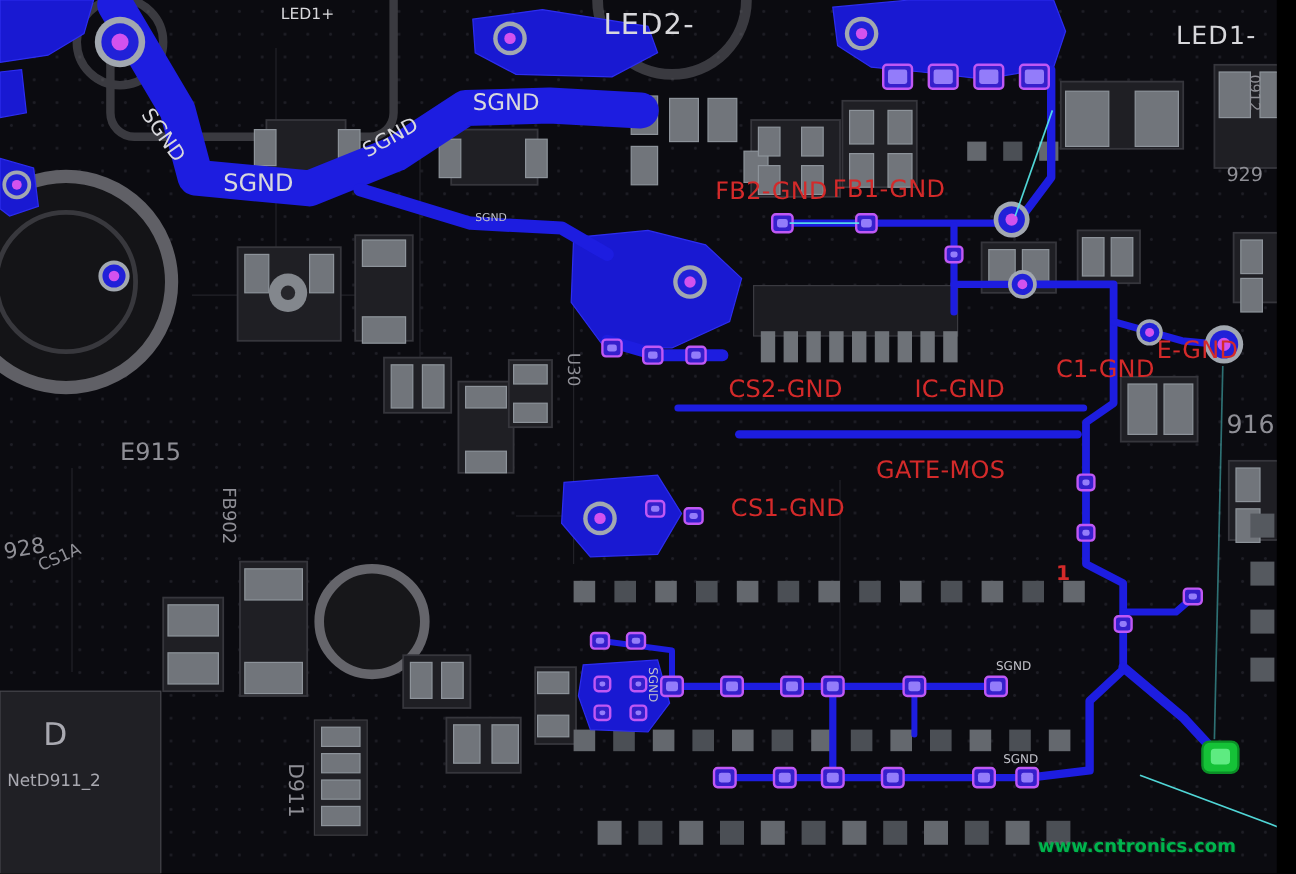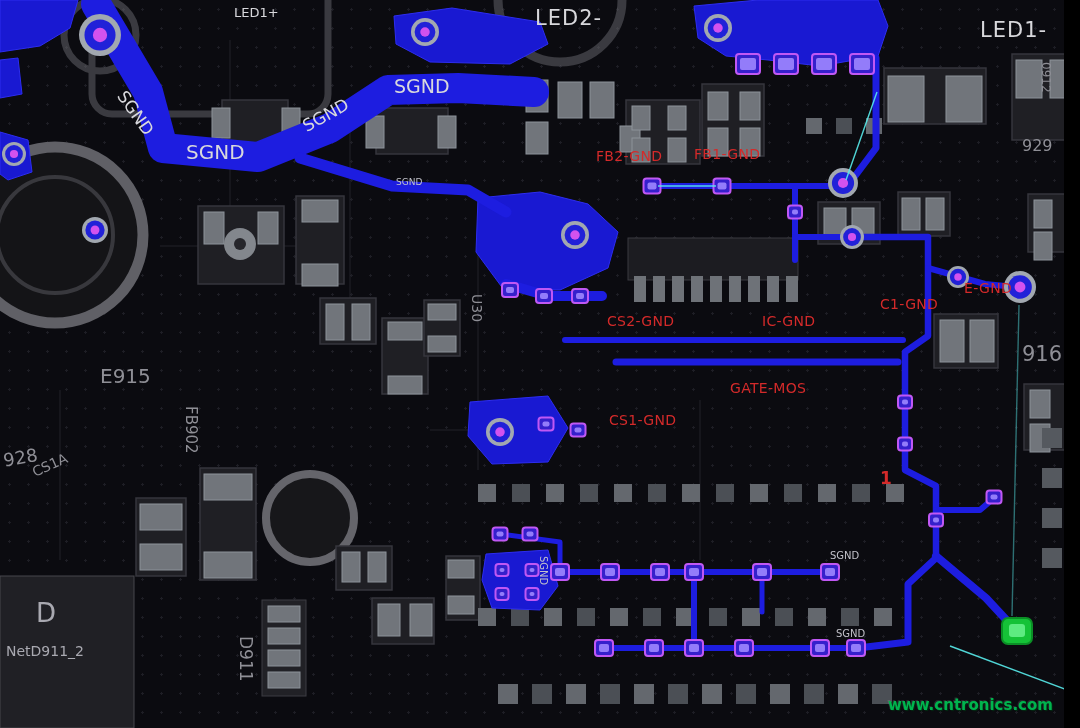--- a/index.html
+++ b/index.html
@@ -10,21 +10,21 @@
     background-size:19px 19px;
     font-family:"DejaVu Sans",sans-serif;
   }
   .board svg{position:absolute;left:0;top:0;}
   .labels{position:absolute;left:0;top:0;width:100%;height:100%;}
   .lbl{position:absolute;white-space:nowrap;line-height:1;transform-origin:left top;}
   .silk{color:#d8d8dc;}
   .silk-dim{color:#c2c2ca;}
   .ref{color:#8f8f96;}
   .ref-bright{color:#a9a9b1;}
-  .red{color:#d42a2a;font-size:14px;letter-spacing:.3px;}
+  .red{color:#d42a2a;font-size:20px;letter-spacing:.3px;}
   .wm{color:#00b44e;font-weight:bold;font-size:15px;
       text-shadow:1px 1px 1px rgba(0,45,18,.95), -1px -1px 0 rgba(255,255,255,.12);}
 </style>
 </head>
 <body>
 
 <div class="board">
 
   <svg id="pcb-svg" width="1080" height="728" viewBox="0 0 1080 728">
 
@@ -328,21 +328,21 @@
         <line x1="877" y1="92" x2="846" y2="180" stroke="#58ecec" stroke-width="1.4" opacity="0.9"></line>
         <line x1="658" y1="186" x2="716" y2="186" stroke="#58ecec" stroke-width="1.4" opacity="0.9"></line>
         <line x1="950" y1="646" x2="1078" y2="694" stroke="#58ecec" stroke-width="1.4" opacity="0.9"></line>
         <line x1="1019" y1="305" x2="1012" y2="616" stroke="#58ecec" stroke-width="1.4" opacity="0.45"></line>
       </g>
   </svg>
 
   <div class="labels">
 
     <div class="lbl silk" style="left:234px;top:6px;font-size:13px">LED1+</div>
-    <div class="lbl silk" style="left:535px;top:8px;font-size:21px;letter-spacing:1px">LED2-</div>
+    <div class="lbl silk" style="left:503px;top:8px;font-size:24px;letter-spacing:1px">LED2-</div>
     <div class="lbl silk" style="left:980px;top:20px;font-size:21px;letter-spacing:1px">LED1-</div>
 
     <div class="lbl silk" style="left:128px;top:88px;font-size:17px;transform:rotate(55deg)">SGND</div>
     <div class="lbl silk" style="left:186px;top:142px;font-size:20px">SGND</div>
     <div class="lbl silk" style="left:300px;top:120px;font-size:17px;transform:rotate(-29deg)">SGND</div>
     <div class="lbl silk" style="left:394px;top:77px;font-size:19px">SGND</div>
     <div class="lbl silk-dim" style="left:396px;top:178px;font-size:9px">SGND</div>
     <div class="lbl silk-dim" style="left:548px;top:556px;font-size:10px;transform:rotate(90deg)">SGND</div>
     <div class="lbl silk-dim" style="left:830px;top:551px;font-size:10px">SGND</div>
     <div class="lbl silk-dim" style="left:836px;top:629px;font-size:10px">SGND</div>
@@ -362,15 +362,15 @@
     <div class="lbl red" style="left:596px;top:149px">FB2-GND</div>
     <div class="lbl red" style="left:694px;top:147px">FB1-GND</div>
     <div class="lbl red" style="left:607px;top:314px">CS2-GND</div>
     <div class="lbl red" style="left:762px;top:314px">IC-GND</div>
     <div class="lbl red" style="left:880px;top:297px">C1-GND</div>
     <div class="lbl red" style="left:964px;top:281px">E-GND</div>
     <div class="lbl red" style="left:730px;top:381px">GATE-MOS</div>
     <div class="lbl red" style="left:609px;top:413px">CS1-GND</div>
     <div class="lbl red" style="left:880px;top:470px;font-size:17px;font-weight:bold">1</div>
 
-    <div class="lbl wm" style="left:888px;top:698px">www.cntronics.com</div>
+    <div class="lbl wm" style="left:865px;top:698px">www.cntronics.com</div>
   </div>
 </div>
 
 </body></html>

